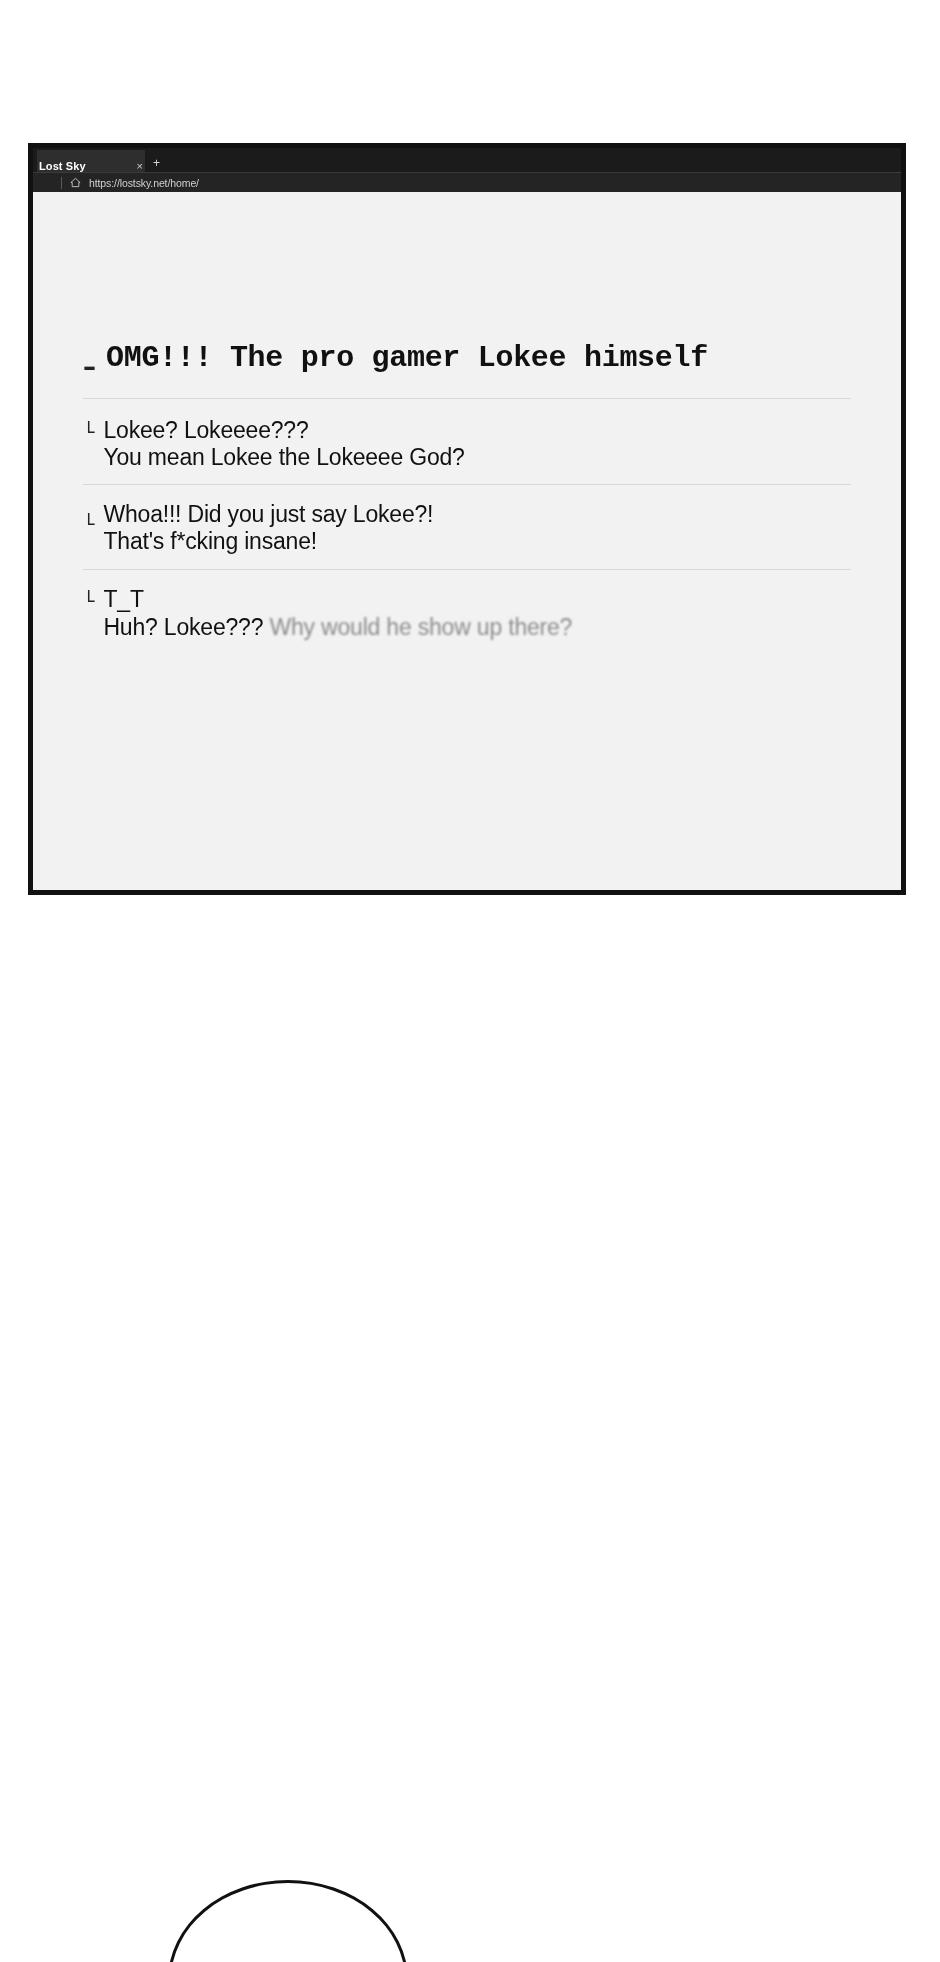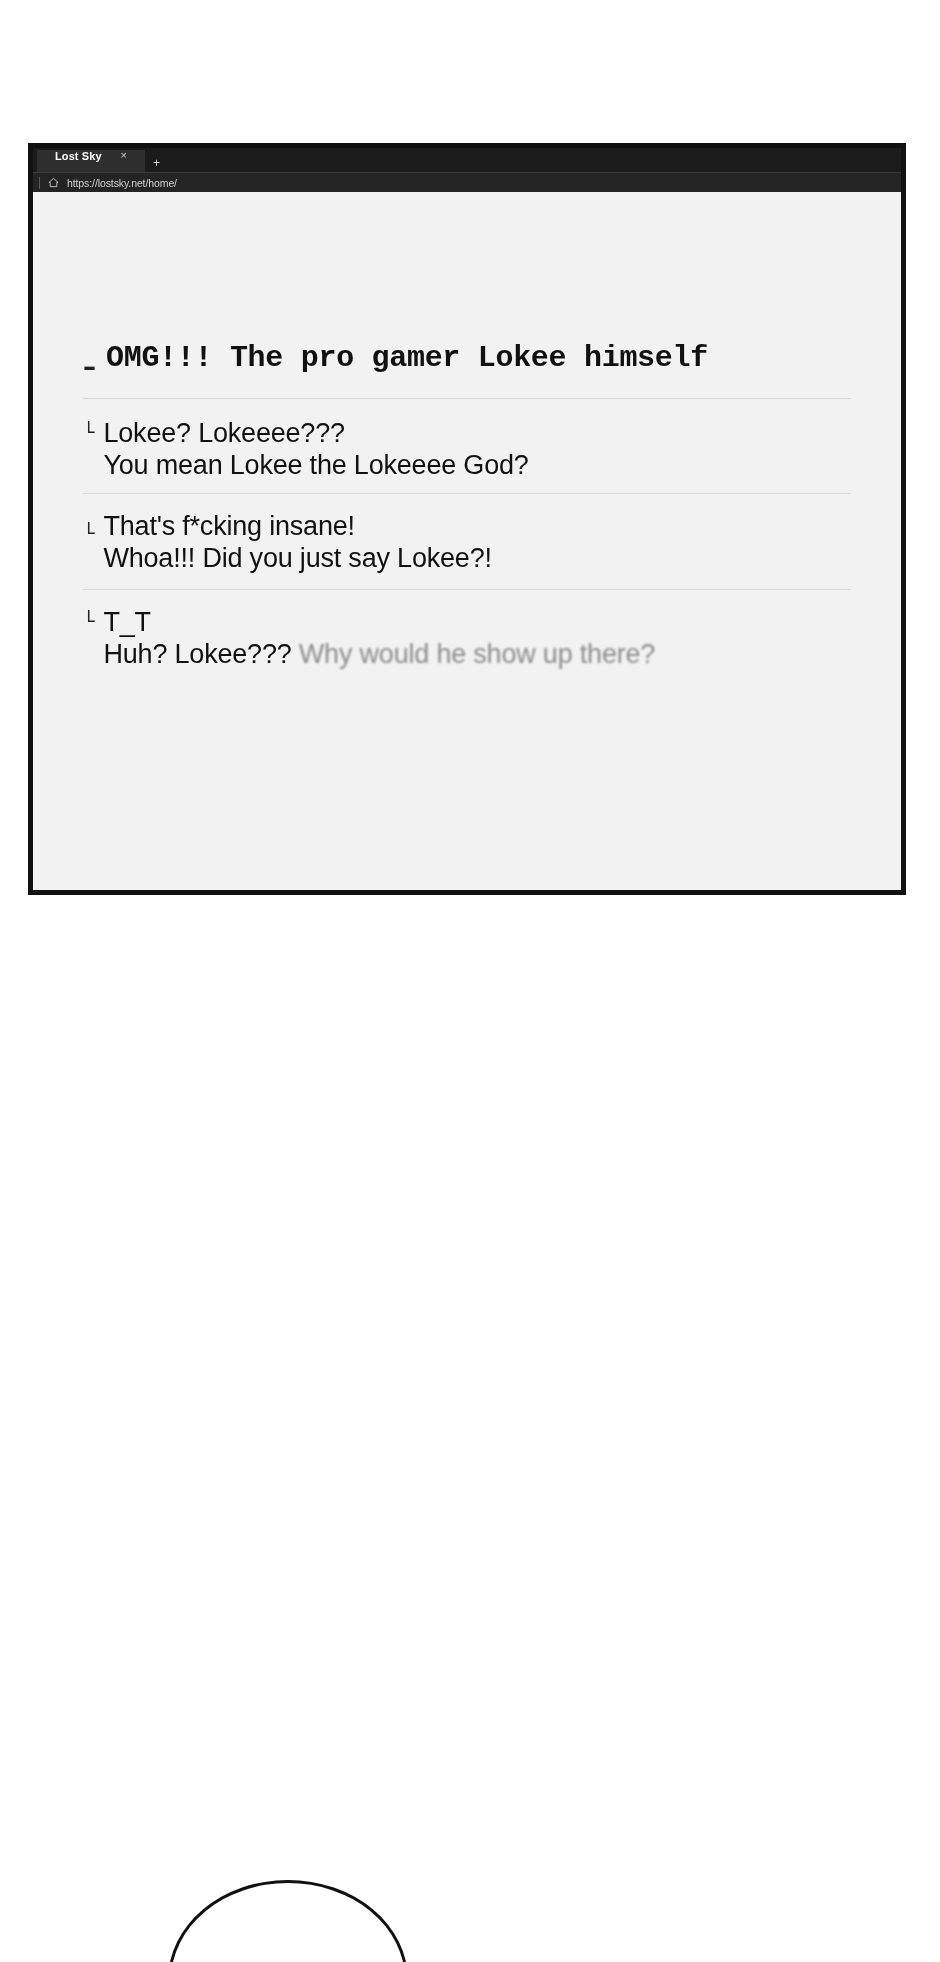--- a/index.html
+++ b/index.html
@@ -34,22 +34,22 @@
     display: flex;
     align-items: flex-end;
     padding: 0 0 0 4px;
     box-sizing: border-box;
   }
   .browser-tab {
     height: 22px;
     min-width: 108px;
     background: #2e2e2e;
     display: flex;
-    align-items: flex-start;
-    padding: 0 18px;
+    align-items: flex-end;
+    padding: 0 2px;
     box-sizing: border-box;
     gap: 6px;
   }
   .tab-title {
     color: #ffffff;
     font-size: 11px;
     font-weight: bold;
     white-space: nowrap;
     letter-spacing: 0.1px;
   }
@@ -65,21 +65,21 @@
     line-height: 1;
     padding: 0 8px 3px 8px;
   }
 
   
   .address-bar {
     height: 20px;
     background: #242424;
     display: flex;
     align-items: center;
-    padding-left: 6px;
+    padding-left: 28px;
     gap: 8px;
     box-sizing: border-box;
     border-top: 1px solid #3a3a3a;
   }
   .addr-divider {
     width: 1px;
     height: 12px;
     background: #5a5a5a;
   }
   .home-icon {
@@ -153,21 +153,21 @@
   .c-reply {
     padding-top: 16px;
     padding-bottom: 16px;
   }
   .c-reply .tree-mark {
     font-size: 19px;
     margin-right: 9px;
     margin-top: 6px;
   }
   .c-reply .comment-line {
-    font-size: 27px;
+    font-size: 23px;
     font-weight: 400;
     line-height: 1.19;
     letter-spacing: -0.2px;
   }
 
   .c2 { padding-top: 18px; padding-bottom: 12px; }
   .c3 { padding-top: 16px; padding-bottom: 14px; }
   .c3 .tree-mark { margin-top: 14px; }
   .c4 { padding-top: 16px; padding-bottom: 10px; }
 
@@ -233,22 +233,22 @@
         <div class="comment-line blur-light">Lokee? Lokeeee???</div>
         <div class="comment-line">You mean Lokee the Lokeeee God?</div>
       </div>
     </div>
 
     <div class="comment-sep"></div>
 
     <div class="comment c-reply c3">
       <span class="tree-mark">└</span>
       <div class="comment-body">
+        <div class="comment-line">Whoa!!! Did you just say Lokee?!</div>
         <div class="comment-line">That's f*cking insane!</div>
-        <div class="comment-line">Whoa!!! Did you just say Lokee?!</div>
       </div>
     </div>
 
     <div class="comment-sep"></div>
 
     <div class="comment c-reply c4">
       <span class="tree-mark">└</span>
       <div class="comment-body">
         <div class="comment-line">T_T</div>
         <div class="comment-line">

